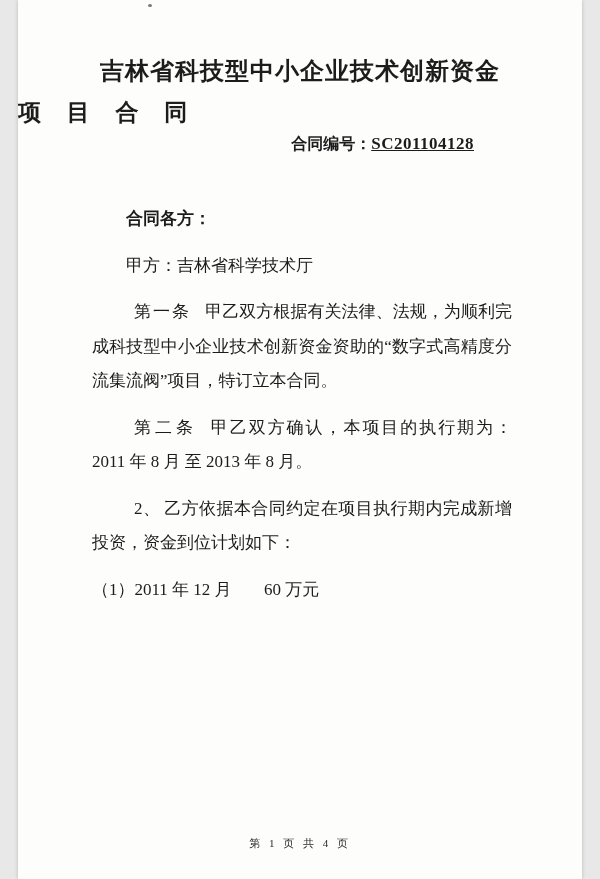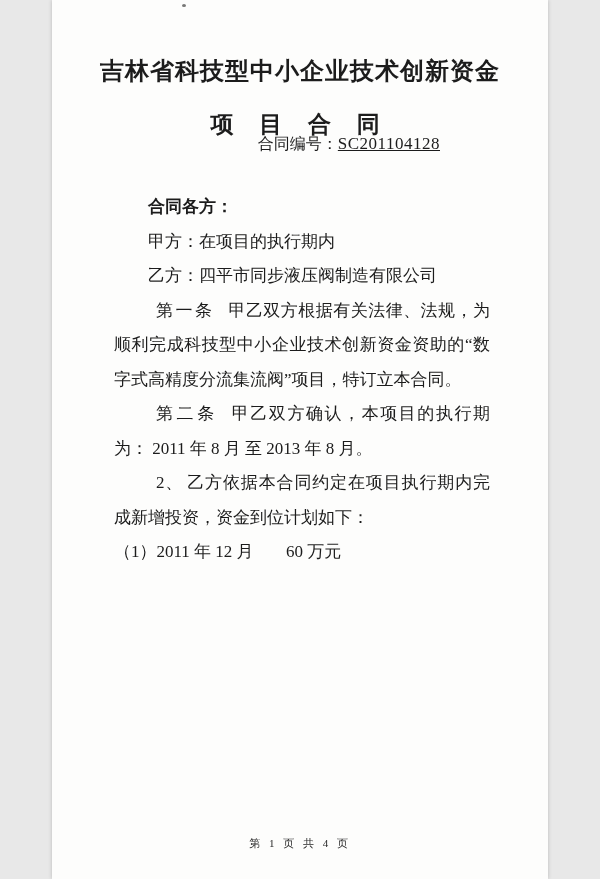--- a/index.html
+++ b/index.html
@@ -2,21 +2,21 @@
 <html><head>
 <meta charset="utf-8">
 <style>
   html, body {
     margin: 0;
     padding: 0;
     background: #e8e8e8;
   }
   .page {
     position: relative;
-    width: 496px;
+    width: 564px;
     height: 879px;
     margin: 0 auto;
     background: #fdfdfc;
     color: #1c1c1c;
     font-family: "Liberation Serif", "DejaVu Serif", serif;
     overflow: hidden;
     box-shadow: 0 0 4px rgba(0,0,0,0.2);
   }
   .scan-speck {
     position: absolute;
@@ -37,49 +37,48 @@
     text-align: center;
     font-size: 24px;
     font-weight: bold;
     letter-spacing: 1px;
   }
   .title2 {
     position: absolute;
     top: 97px;
     left: 0;
     right: 0;
-    margin: 12px;
-    text-align: center;
+    margin: 0;
     font-size: 23px;
     font-weight: bold;
     letter-spacing: 10px;
   }
   .contract-no {
     position: absolute;
     top: 134px;
     right: 108px;
     font-size: 16px;
-    font-weight: normal;
+    font-weight: bold;
   }
   .contract-no .cn-value {
     font-size: 17px;
     text-decoration: underline;
     letter-spacing: 0.5px;
   }
   .body {
     position: absolute;
     top: 190px;
     left: 62px;
     right: 58px;
     font-size: 17px;
     line-height: 34.5px;
     text-align: justify;
   }
   .body p {
-    margin: 0;
+    margin: 12px;
     padding: 0;
   }
   .bold { font-weight: bold; }
   .indent-parties { text-indent: 34px; }
   .para { text-indent: 42px; }
   .clause-label {
     font-weight: normal;
     margin-right: 14px;
     letter-spacing: 2px;
   }
@@ -116,22 +115,21 @@
   <div class="scan-speck"></div>
 
   <h1 class="title1">吉林省科技型中小企业技术创新资金</h1>
   <h1 class="title2">项 目 合 同</h1>
 
   <div class="contract-no"><span class="cn-label">合同编号：</span><span class="cn-value">SC201104128</span></div>
 
   <div class="body">
 
     <p class="bold indent-parties">合同各方：</p>
-    <p class="indent-parties">甲方：在项目的执行期内</p>
-    <p class="indent-parties">乙方：四平市同步液压阀制造有限公司</p>
+    <p class="indent-parties">甲方：吉林省科学技术厅</p>
 
     <p class="para"><span class="clause-label">第一条</span><span>甲乙双方根据有关法律、法规，为顺利完成科技型中小企业技术创新资金资助的“数字式高精度分流集流阀”项目，特订立本合同。</span></p>
 
     <p class="para"><span class="clause-label">第二条</span><span>甲乙双方确认，本项目的执行期为： 2011 年 8 月 至 2013 年 8 月。</span></p>
 
 
 
     <p class="para"><span class="item-label">2、</span><span>乙方依据本合同约定在项目执行期内完成新增投资，资金到位计划如下：</span></p>
 
     <p class="sched-row"><span class="sched-date">（1）2011 年 12 月</span><span class="sched-amount">60 万元</span></p>

